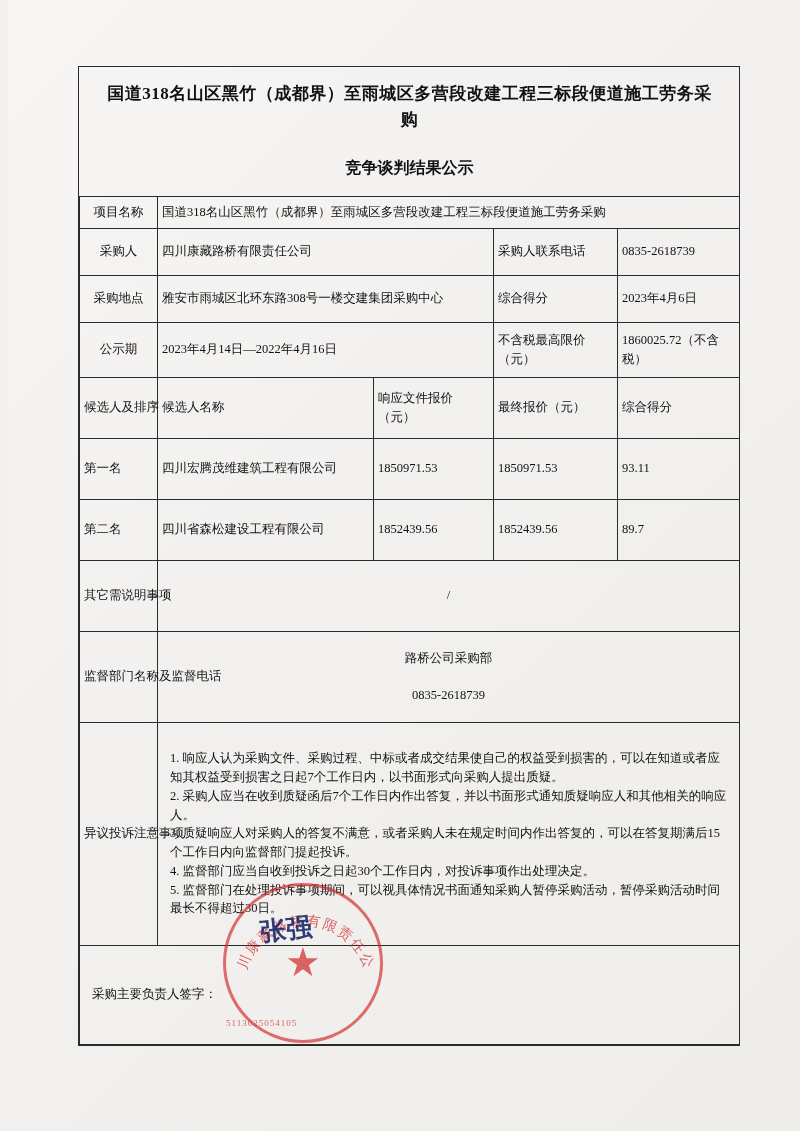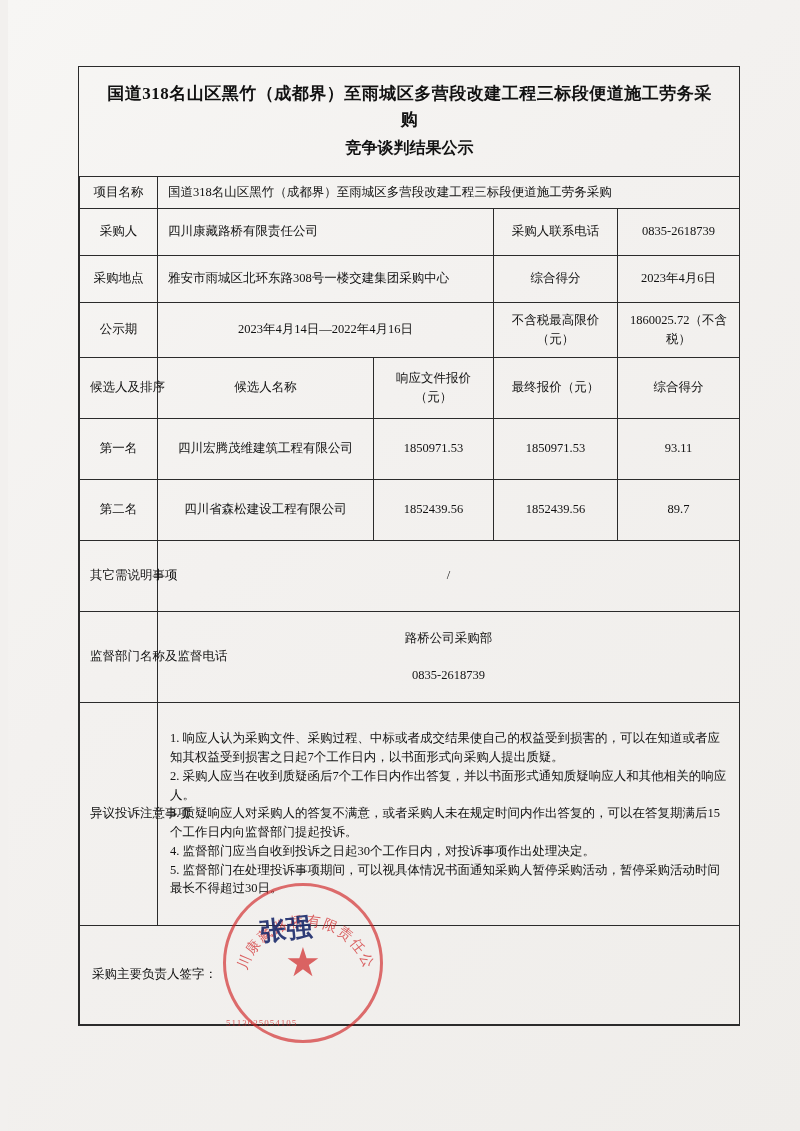--- a/index.html
+++ b/index.html
@@ -30,47 +30,47 @@
     border: 1px solid #2b2b2b;
     background: transparent;
   }
   table.main {
     width: 100%;
     border-collapse: collapse;
     table-layout: fixed;
   }
   table.main td {
     border: 1px solid #2b2b2b;
-    padding: 6px 10px;
+    padding: 6px 4px;
     font-size: 12.5px;
     line-height: 1.5;
     vertical-align: middle;
   }
   .title-cell {
     border: none !important;
     padding: 14px 26px 16px 26px !important;
     text-align: center;
   }
   .title-main {
     font-size: 17px;
     font-weight: bold;
     letter-spacing: 0.5px;
     line-height: 1.5;
   }
   .title-sub {
     font-size: 16px;
     font-weight: bold;
-    margin-top: 4px;
+    margin-top: 24px;
   }
   .lbl {
     text-align: center;
     width: 74px;
     white-space: nowrap;
   }
-  .ctr { text-align: center; }
+  .ctr { }
   .lft { text-align: left; }
   .cell-val { font-size: 12.5px; }
   .small-note {
     font-size: 12.5px;
     line-height: 1.85;
     text-align: left;
     padding: 10px 10px 10px 12px !important;
   }
   .note-line { margin: 0; }
   .sign-row td {

